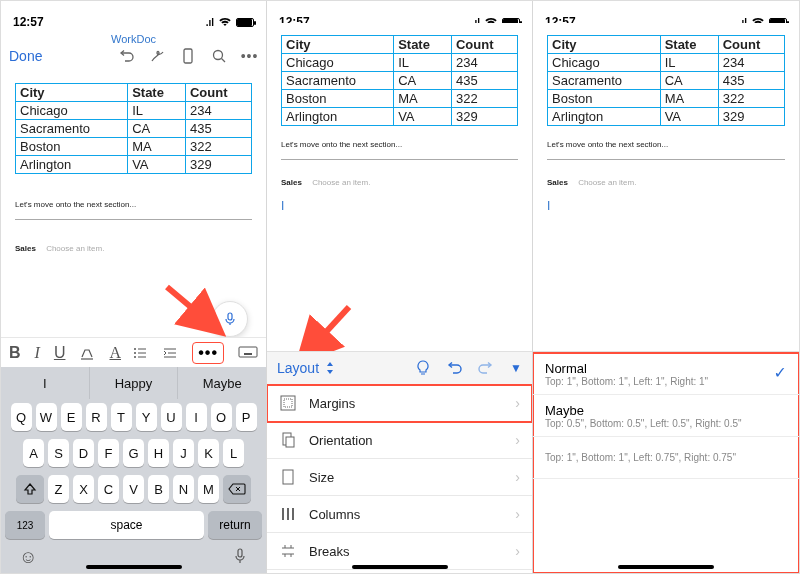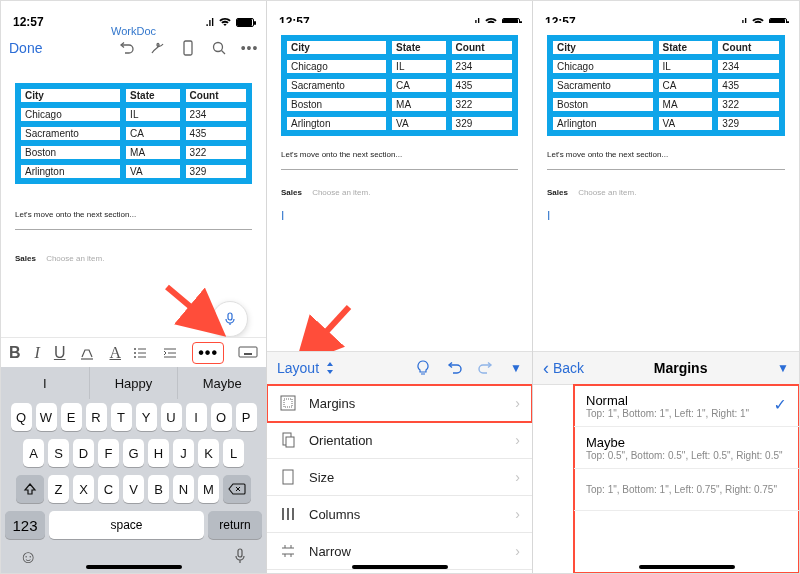--- a/index.html
+++ b/index.html
@@ -11,31 +11,31 @@
   
   .statusbar { height: 22px; display: flex; align-items: center; justify-content: space-between; padding: 20px 12px 0 12px; font-size: 12px; font-weight: 600; color: #000; }
   .status-right { display: flex; align-items: center; gap: 4px; font-size: 13px; }
   .sig { letter-spacing: 0px; font-size: 10px; }
   .batt { width: 18px; height: 9px; border: 1px solid #000; border-radius: 2px; position: relative; }
   .batt::after { content:""; position:absolute; right:-3px; top:2px; width:2px; height:4px; background:#000; border-radius:1px; }
   .batt i { display:block; background:#000; height:7px; margin:0px; width:15px; border-radius:1px; }
 
   
   .topbar { height: 48px; padding: 2px 8px 4px 8px; }
-  .doc-title { text-align: center; font-size: 11px; color: #3377cc; margin-top: 0px; }
+  .doc-title { text-align: center; font-size: 11px; color: #3377cc; margin-top: 8px; }
   .toolbar-row { display:flex; align-items:center; justify-content:space-between; margin-top: 2px; }
   .toolbar-left { font-size: 14px; color: #2b6dd6; font-weight: 400; }
   .toolbar-icons { display:flex; align-items:center; gap: 14px; color: #5a5a5a; }
   .toolbar-icons span, .toolbar-icons svg { color:#5a5a5a; }
   .icon { width: 17px; height: 17px; display:inline-flex; align-items:center; justify-content:center; }
 
   
   .doc { background:#fff; padding: 8px 14px; font-size: 8px; color:#222; position:relative; }
   table.wdoc { border-collapse: collapse; width: 100%; margin-top: 4px; }
-  table.wdoc th, table.wdoc td { border: 6px solid #0ea5e9; padding: 1px 4px; font-size: 10px; text-align:left; color:#222; font-weight:400; }
+  table.wdoc th, table.wdoc td { border: 1px solid #0ea5e9; padding: 1px 4px; font-size: 13px; text-align:left; color:#222; font-weight:400; }
   table.wdoc th { font-weight: 700; }
   .th-count { text-align:right; }
   .td-num { text-align:right;margin-top:28px; }
   .para { margin-top: 26px; font-size: 8px; }
   .para2 { margin-top: 14px; font-size: 8px; }
   .hr { border:none; border-top:1px solid #aaa; margin-top:10px; }
   .sales-line { margin-top: 24px; }
   .sales-label { font-size: 8px; font-weight:700; }
   .sales-choose { font-size: 8px; color:#aaa; margin-left:8px; }
   .cursor-i { color:#3377cc; font-size: 12px; margin-top: 12px; }
@@ -49,21 +49,21 @@
   
   .kbd-wrap { position:absolute; bottom:0; left:0; right:0; height:206px; background:#d2d5da; }
   .sugg { height:32px; display:flex; align-items:stretch; }
   .sugg div { flex:1; display:flex; align-items:center; justify-content:center; font-size:13px; color:#111; border-right:1px solid #bfc2c7; }
   .sugg div:last-child { border-right:none; }
   .krow { display:flex; gap:4px; padding: 4px 4px; justify-content:center; }
   .key { background:#fff; border-radius:5px; height:28px; width:21px; display:flex; align-items:center; justify-content:center; font-size:13px; color:#111; box-shadow:0 1px 0 rgba(0,0,0,0.25); }
   .key-wide { width: 28px; background:#b7bcc3; }
   .key-del { width: 28px; background:#b7bcc3; }
   .bottom-row { display:flex; gap:4px; padding:4px; }
-  .key-123 { background:#b7bcc3; width:40px; height:28px; border-radius:5px; display:flex;align-items:center;justify-content:center; font-size:15px; box-shadow:0 1px 0 rgba(0,0,0,0.25); }
+  .key-123 { background:#b7bcc3; width:40px; height:28px; border-radius:5px; display:flex;align-items:center;justify-content:center; font-size:10px; box-shadow:0 1px 0 rgba(0,0,0,0.25); }
   .key-space { background:#fff; flex:1; height:28px; border-radius:5px; display:flex;align-items:center;justify-content:center; font-size:12px; box-shadow:0 1px 0 rgba(0,0,0,0.25); }
   .key-return { background:#b7bcc3; width:54px; height:28px; border-radius:5px; display:flex;align-items:center;justify-content:center; font-size:12px; box-shadow:0 1px 0 rgba(0,0,0,0.25); }
   .kbd-footer { display:flex; justify-content:space-between; padding:4px 18px 0 18px; color:#555; }
   .home-ind { position:absolute; bottom:4px; left:50%; transform:translateX(-50%); width:96px; height:4px; background:#000; border-radius:3px; }
 
   
   .arrow1, .arrow2 { position:absolute; pointer-events:none; }
 
   
   .ribbon-tab { position:absolute; bottom: 188px; left:0; right:0; height:34px; background:#f5f5f5; border-top:1px solid #e0e0e0; border-bottom:1px solid #e0e0e0; display:flex; align-items:center; justify-content:space-between; padding: 0 10px; }
@@ -73,21 +73,21 @@
   .layout-list { position:absolute; bottom:0; left:0; right:0; height:188px; background:#fff; }
   .layout-item { height: 37px; border-bottom:1px solid #e8e8e8; display:flex; align-items:center; padding: 0 12px; color:#222; font-size:13px; justify-content:space-between; }
   .layout-item .lead { display:flex; align-items:center; gap:12px; }
   .layout-item .chev { color:#c5c5c5; font-size:14px; }
   .hi-red { outline: 2px solid #ff4d3a; outline-offset:-1px; }
 
   
   .margins-hdr { position:absolute; bottom: 188px; left:0; right:0; height:34px; background:#f5f5f5; border-top:1px solid #e0e0e0; border-bottom:1px solid #e0e0e0; display:flex; align-items:center; justify-content:space-between; padding: 0 10px; }
   .back { color:#2b6dd6; font-size:14px; display:flex; align-items:center; gap:4px; }
   .margins-title { font-size:14px; font-weight:600; color:#000; }
-  .margins-list { position:absolute; bottom:0; left:0; right:0; height:188px; background:#fff; outline: 2px solid #ff4d3a; outline-offset:-1px;margin-left:41px; }
+  .margins-list { position:absolute; bottom:0; left:0; right:0; height:220px; background:#fff; outline: 2px solid #ff4d3a; outline-offset:-1px; }
   .mopt { height:42px; border-bottom:1px solid #ececec; padding: 4px 12px; display:flex; flex-direction:column; justify-content:center; position:relative; }
   .mopt .t { font-size:13px; color:#000; }
   .mopt .d { font-size:10px; color:#888; }
   .mopt .chk { position:absolute; right:12px; top:10px; color:#2b6dd6; font-size:16px; }
 
   svg { display:block; }
 </style>
 </head>
 <body>
 
@@ -440,21 +440,21 @@
           </span>
         <span class="chev">›</span>
       </div>
       <div class="layout-item">
         <span class="lead">
             <svg width="18" height="18" viewBox="0 0 18 18">
               <line x1="3" y1="6" x2="15" y2="6" stroke="#666"></line>
               <line x1="3" y1="12" x2="15" y2="12" stroke="#666"></line>
               <path d="M6 3 L6 6 M12 3 L12 6 M6 15 L6 12 M12 15 L12 12" stroke="#666"></path>
             </svg>
-            <span>Narrow</span>
+            <span>Breaks</span>
           </span>
         <span class="chev">›</span>
       </div>
       <div class="home-ind"></div>
     </div>
   </div>
 
   <div class="panel">
     <div class="statusbar">
       <span>12:57</span>

